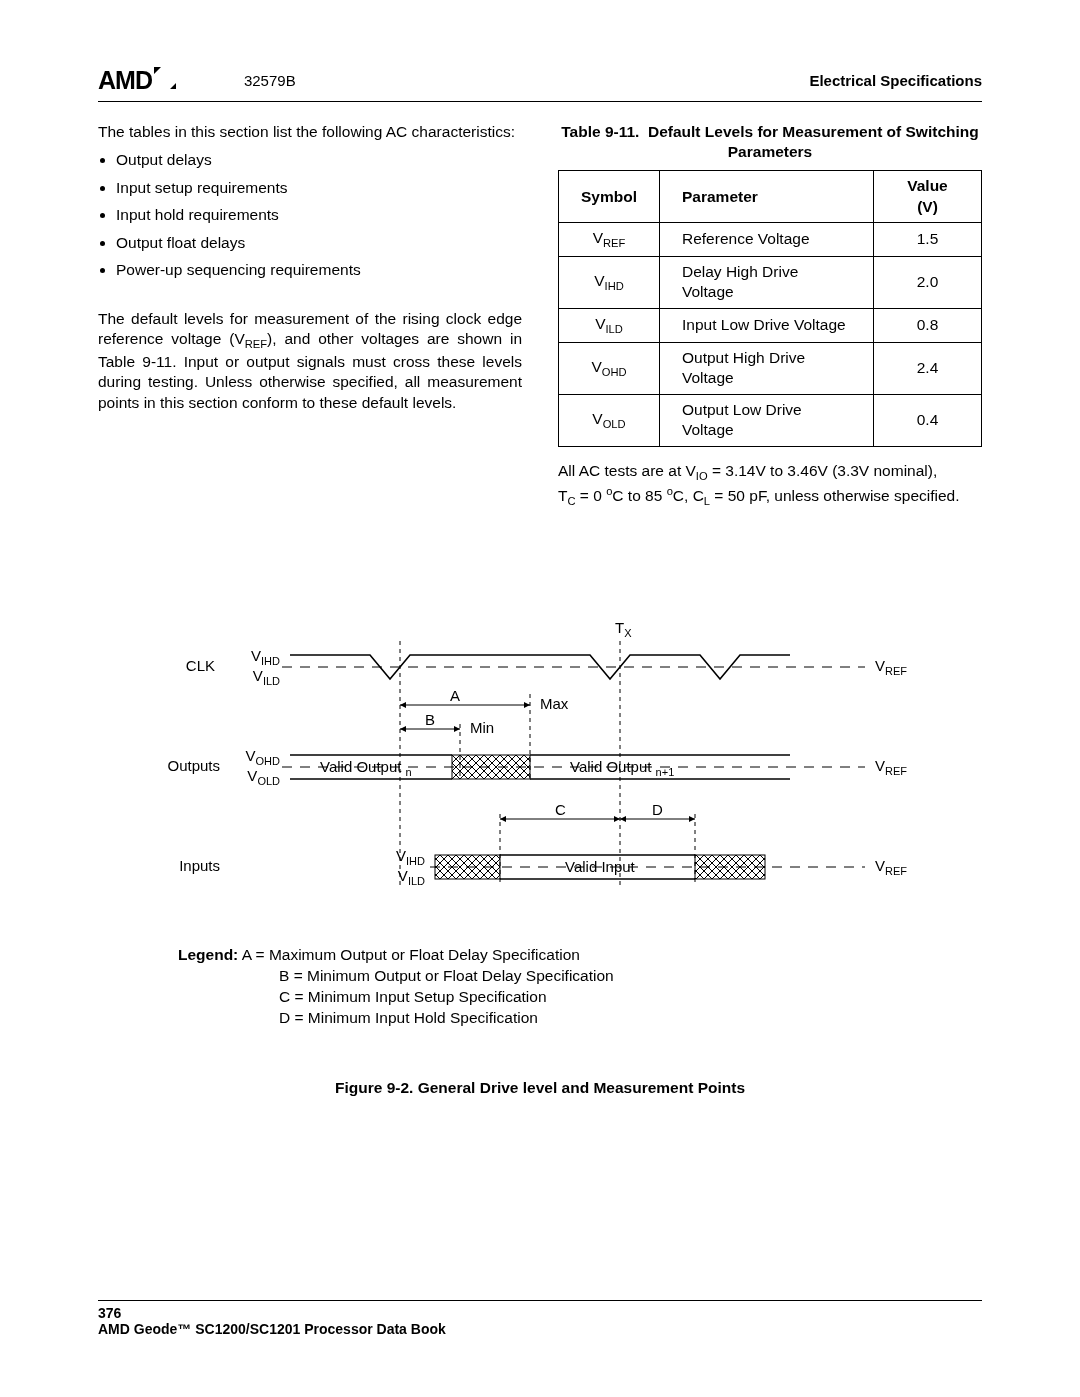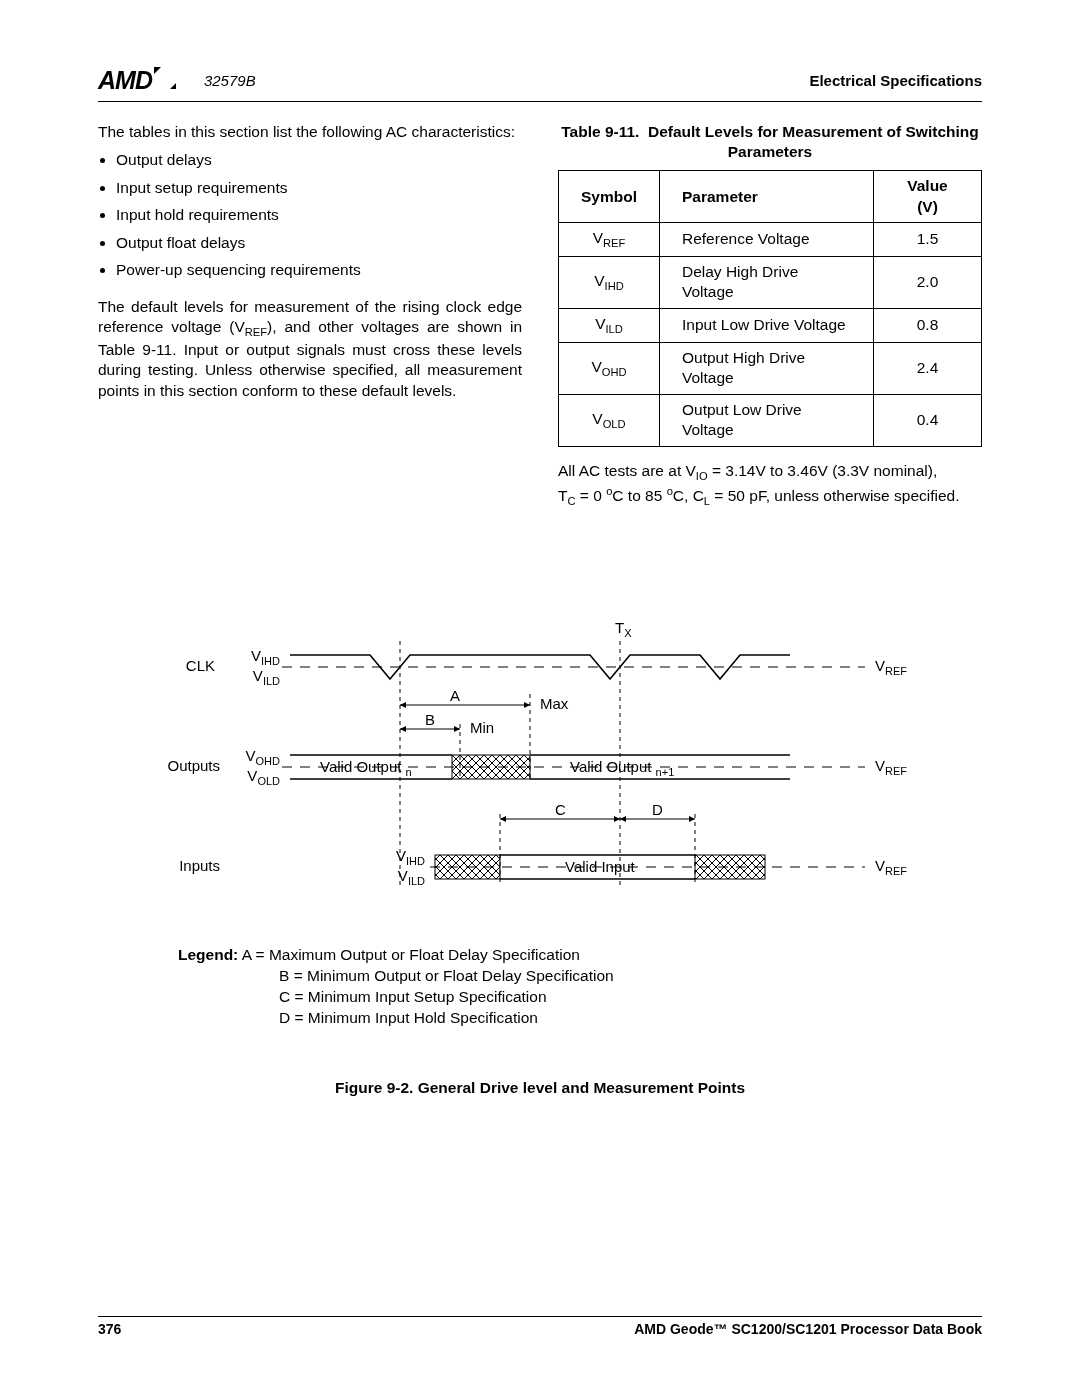--- a/index.html
+++ b/index.html
@@ -20,22 +20,21 @@
   .top-hdr {
     display: flex;
     justify-content: space-between;
     align-items: center;
     border-bottom: 1px solid #000;
     padding-bottom: 6px;
   }
   .top-hdr-left {
     display: flex;
     align-items: center;
-    gap: 28px;
-    font-style: italic;
+    gap: 68px;
   }
   .amd-logo {
     font-weight: 900;
     font-size: 25px;
     letter-spacing: -1px;
     display: flex;
     align-items: center;
   }
   .amd-logo .amd-sq {
     display: inline-block;
@@ -53,21 +52,21 @@
 
   h2.sec {
     font-size: 20px;
     font-weight: bold;
     margin: 0 0 8px 0;
   }
   .sec .num { display: inline-block; width: 52px; }
 
   .justify { text-align: justify; }
   ul.bul {
-    margin: 8px 0 16px 0;
+    margin: 8px 0 28px 0;
     padding-left: 18px;
   }
   ul.bul li { margin: 7px 0; }
 
   .tbl-caption {
     font-weight: bold;
     text-align: center;
     font-size: 15.5px;
     margin-bottom: 8px;
     line-height: 1.3;
@@ -114,20 +113,21 @@
 
   .footer {
     position: absolute;
     left: 98px; right: 98px;
     bottom: 60px;
     border-top: 1px solid #000;
     padding-top: 4px;
     display: flex;
     justify-content: space-between;
     font-size: 14px;
+    flex-direction: column;
   }
   .footer .pg { font-weight: bold; }
   .footer .book { font-weight: bold; }
 </style>
 </head>
 <body>
 
 <div class="page">
 
   <div class="top-hdr">

